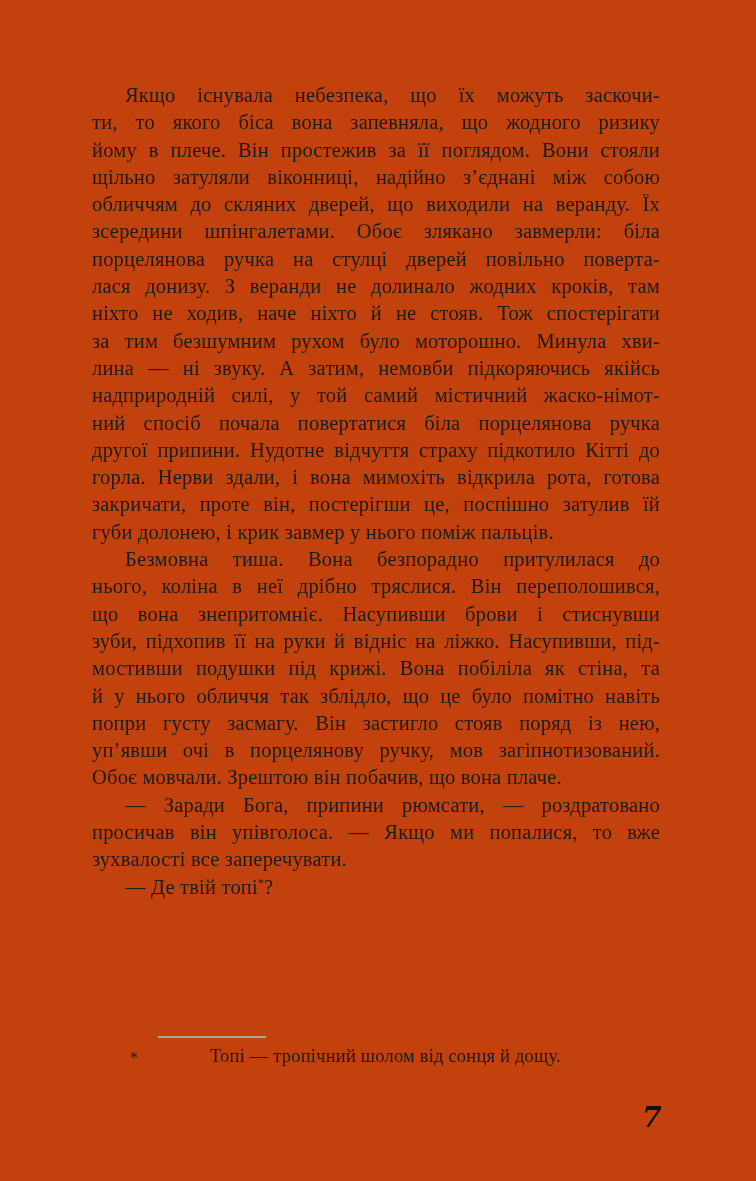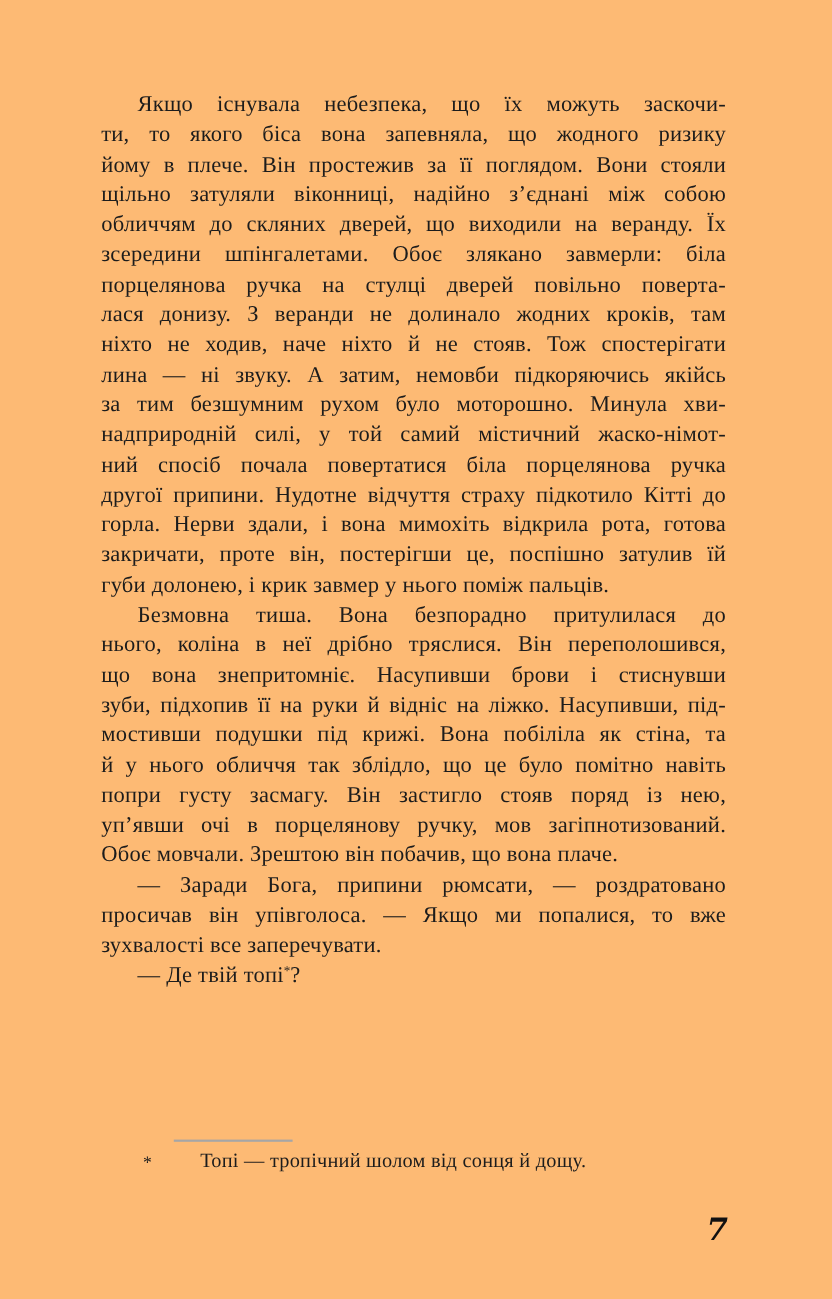--- a/index.html
+++ b/index.html
@@ -1,20 +1,20 @@
 <!DOCTYPE html>
 <html lang="uk"><head>
 <meta charset="utf-8">
 <style>
   html, body { margin: 0; padding: 0; background: #ffffff; }
   .page {
     position: relative;
     width: 756px;
     height: 1181px;
-    background: #fdba74;
+    background: #c2410c;
     font-family: "Liberation Serif", "DejaVu Serif", serif;
     color: #1c1c1c;
     overflow: hidden;
     text-decoration: underline;
   }
   .text-block {
     position: absolute;
     left: 92px;
     top: 82px;
     width: 568px;
@@ -48,21 +48,21 @@
     font-size: 18.5px;
     line-height: 24px;
     letter-spacing: 0.2px;
   }
   .fn-marker {
     position: absolute;
     left: 38px;
     top: 2px;
     font-size: 16px;
   }
-  .fn-text { display: block; margin-left: 90px; }
+  .fn-text { display: block; margin-left: 118px; }
   .page-number {
     position: absolute;
     left: 638px;
     top: 1101px;
     width: 28px;
     text-align: center;
     font-size: 28px;
     font-style: italic;
     font-weight: bold;
     font-family: "DejaVu Serif", "Liberation Serif", serif;
@@ -79,22 +79,22 @@
     <div class="para">
       <div class="ln ind">Якщо існувала небезпека, що їх можуть заскочи-</div>
       <div class="ln">ти, то якого біса вона запевняла, що жодного ризику</div>
       <div class="ln">йому в плече. Він простежив за її поглядом. Вони стояли</div>
       <div class="ln">щільно затуляли віконниці, надійно з’єднані між собою</div>
       <div class="ln">обличчям до скляних дверей, що виходили на веранду. Їх</div>
       <div class="ln">зсередини шпінгалетами. Обоє злякано завмерли: біла</div>
       <div class="ln">порцелянова ручка на стулці дверей повільно поверта-</div>
       <div class="ln">лася донизу. З веранди не долинало жодних кроків, там</div>
       <div class="ln">ніхто не ходив, наче ніхто й не стояв. Тож спостерігати</div>
+      <div class="ln">за тим безшумним рухом було моторошно. Минула хви-</div>
       <div class="ln">лина — ні звуку. А затим, немовби підкоряючись якійсь</div>
-      <div class="ln">за тим безшумним рухом було моторошно. Минула хви-</div>
       <div class="ln">надприродній силі, у той самий містичний жаско-німот-</div>
       <div class="ln">ний спосіб почала повертатися біла порцелянова ручка</div>
       <div class="ln">другої припини. Нудотне відчуття страху підкотило Кітті до</div>
       <div class="ln">горла. Нерви здали, і вона мимохіть відкрила рота, готова</div>
       <div class="ln">закричати, проте він, постерігши це, поспішно затулив їй</div>
       <div class="ln last">губи долонею, і крик завмер у нього поміж пальців.</div>
     </div>
 
     <div class="para">
       <div class="ln ind">Безмовна тиша. Вона безпорадно притулилася до</div>

